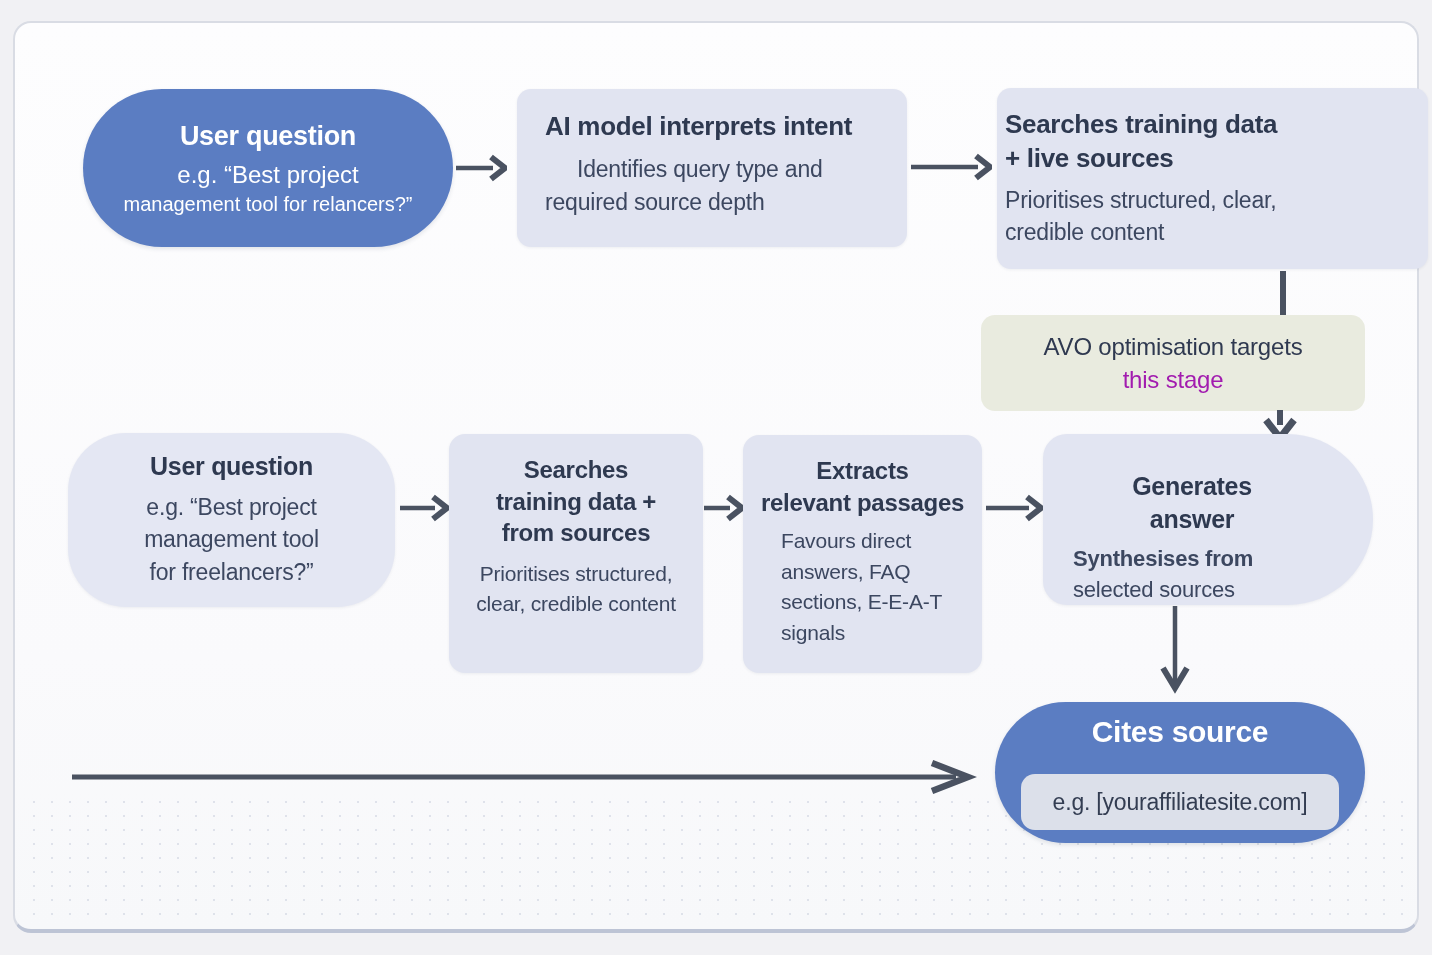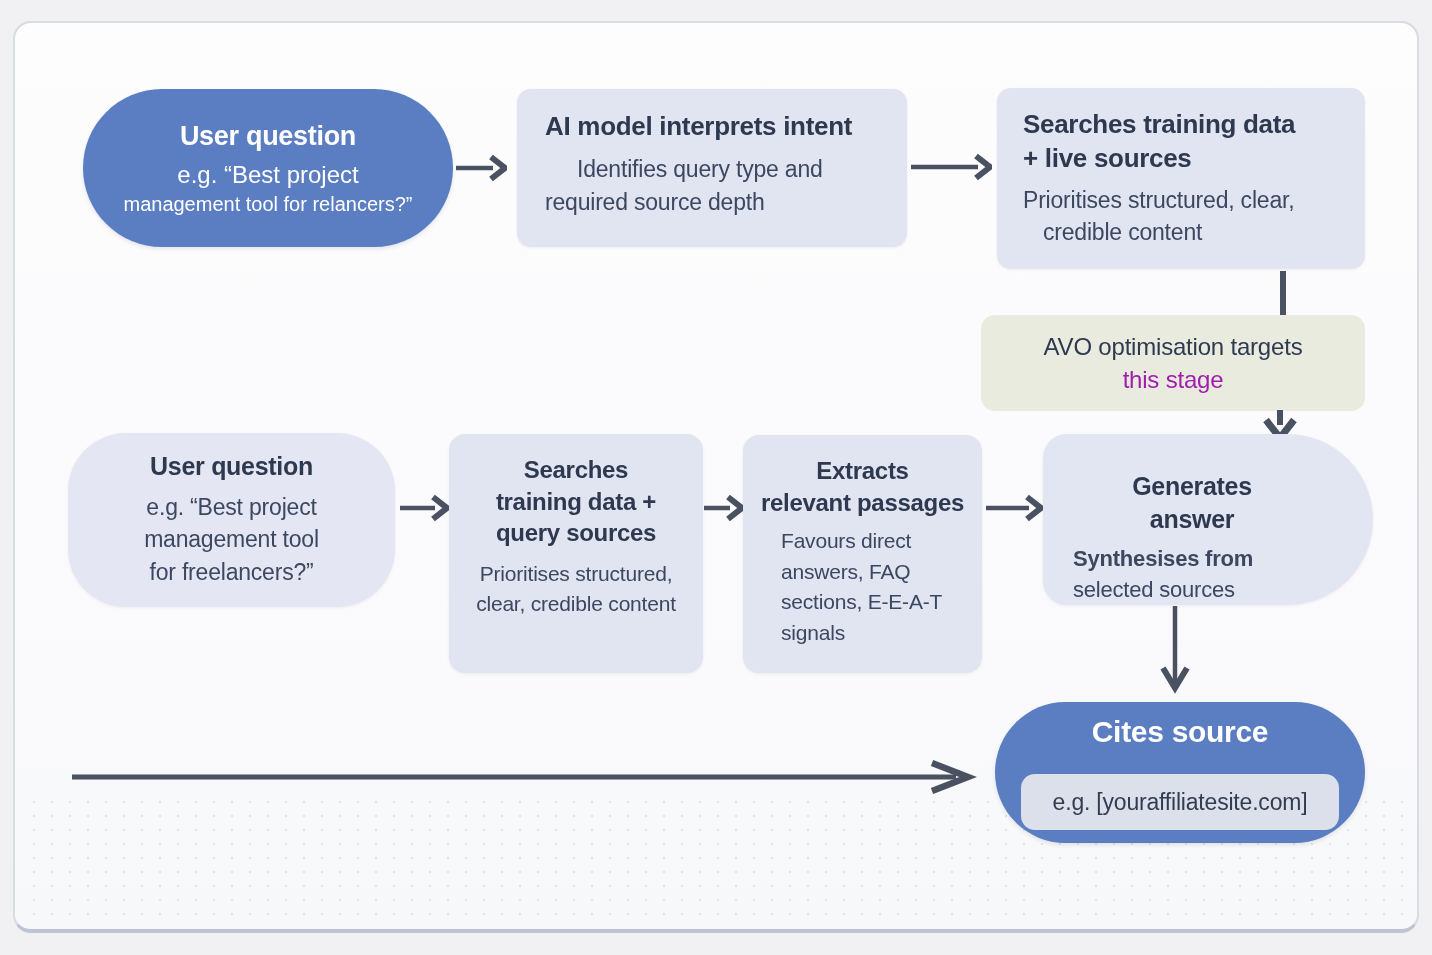--- a/index.html
+++ b/index.html
@@ -66,25 +66,25 @@
     <div class="n-title" style="font-size:26px; margin-bottom:11px;">AI model interprets intent</div>
     <div class="n-body" style="font-size:23px; line-height:1.45;margin-left:32px;">Identifies query type and</div>
     <div class="n-body" style="font-size:23px; line-height:1.45;">required source depth</div>
   </div>
 
   <svg class="arrow-svg" style="left:910px; top:153px;" width="82" height="28" viewBox="0 0 82 28">
     <line x1="1" y1="14" x2="68" y2="14" stroke-width="4.5"></line>
     <polyline points="66,3 80,14 66,25" fill="none" stroke-width="6"></polyline>
   </svg>
 
-  <div class="node" style="left:997px; top:88px; width:368px; height:181px; padding:20px 26px;">
+  <div class="node" style="left:997px; top:88px; width:431px; height:181px; padding:20px 8px;">
     <div class="n-title" style="font-size:26px; line-height:1.3;">Searches training data</div>
     <div class="n-title" style="font-size:26px; line-height:1.3;">+ live sources</div>
     <div class="n-body" style="font-size:23px; line-height:1.42; margin-top:8px;">Prioritises structured, clear,</div>
-    <div class="n-body" style="font-size:23px; line-height:1.42;margin-left:20px;">credible content</div>
+    <div class="n-body" style="font-size:23px; line-height:1.42;">credible content</div>
   </div>
 
   <div class="vline" style="left:1280px; top:271px; width:6px; height:46px;"></div>
 
   <div class="node center-col" style="left:981px; top:315px; width:384px; height:96px; background:#e9ebdf; padding:8px 16px; box-shadow:none;">
     <div class="n-body" style="font-size:24px; line-height:1.38; color:#2f3950;">AVO optimisation targets</div>
     <div class="n-body" style="font-size:24px; line-height:1.38; color:#a21caf;">this stage</div>
   </div>
 
   <svg class="arrow-svg" style="left:1262px; top:410px;" width="36" height="32" viewBox="0 0 36 32">
@@ -100,21 +100,21 @@
   </div>
 
   <svg class="arrow-svg" style="left:399px; top:494px;" width="50" height="28" viewBox="0 0 50 28">
     <line x1="1" y1="14" x2="36" y2="14" stroke-width="4.5"></line>
     <polyline points="34,3 48,14 34,25" fill="none" stroke-width="6"></polyline>
   </svg>
 
   <div class="node" style="left:449px; top:434px; width:254px; height:239px; border-radius:16px; padding:20px 8px; text-align:center;">
     <div class="n-title" style="font-size:24px; line-height:1.32;">Searches</div>
     <div class="n-title" style="font-size:24px; line-height:1.32;">training data +</div>
-    <div class="n-title" style="font-size:24px; line-height:1.32;">query sources</div>
+    <div class="n-title" style="font-size:24px; line-height:1.32;">from sources</div>
     <div class="n-body" style="font-size:21px; line-height:1.42; margin-top:10px;">Prioritises structured,</div>
     <div class="n-body" style="font-size:21px; line-height:1.42;">clear, credible content</div>
   </div>
 
   <svg class="arrow-svg" style="left:703px; top:494px;" width="41" height="28" viewBox="0 0 41 28">
     <line x1="1" y1="14" x2="27" y2="14" stroke-width="4.5"></line>
     <polyline points="25,3 39,14 25,25" fill="none" stroke-width="6"></polyline>
   </svg>
 
   <div class="node" style="left:743px; top:435px; width:239px; height:238px; border-radius:16px; padding:20px 10px;">

